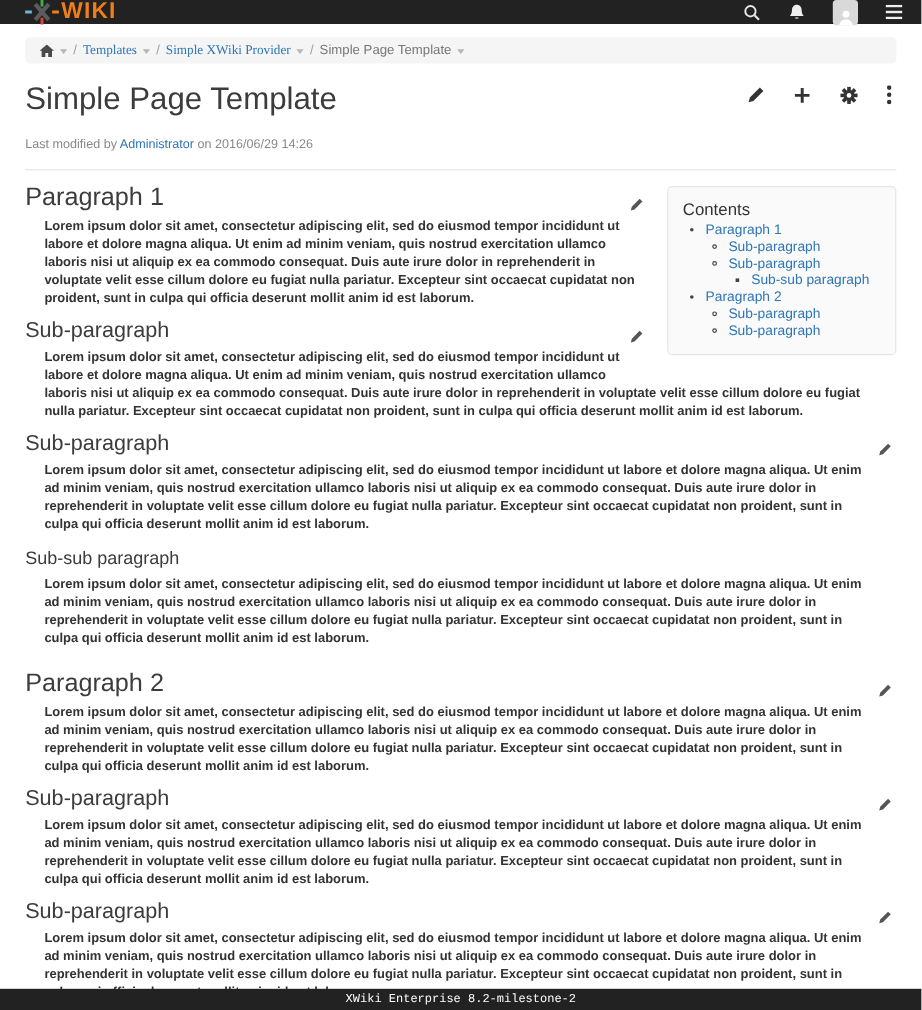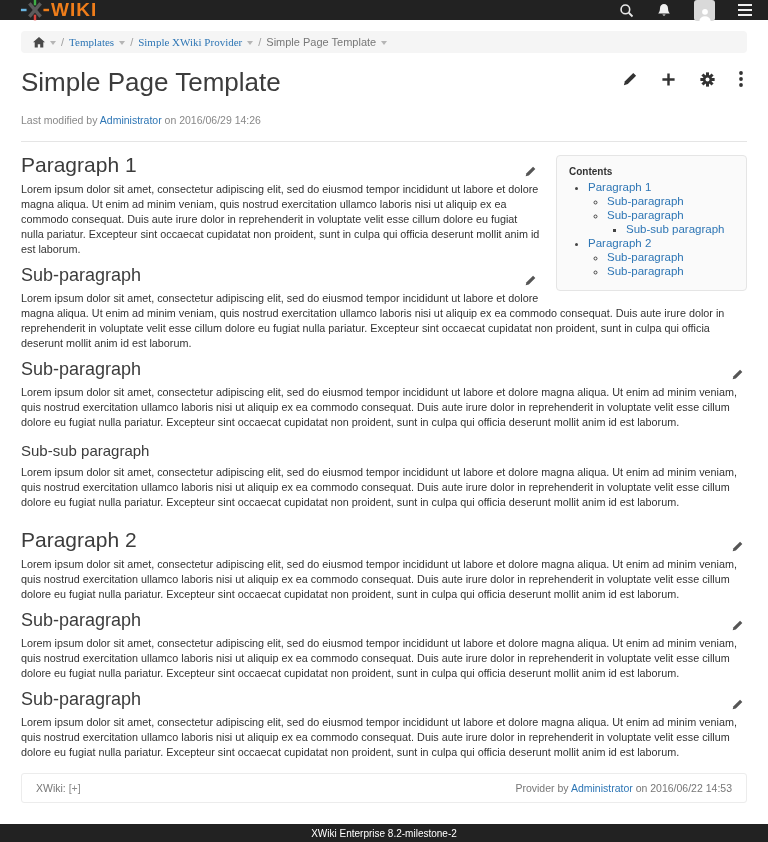--- a/index.html
+++ b/index.html
@@ -40,47 +40,47 @@
   .modified { font-size: 10.5px; color: #888; margin-top: 16px; }
   .link-blue { color: #2e76b5; }
   .header-rule { border: 0; border-top: 1px solid #e5e5e5; margin: 15px 0 0; }
 
   
   .content { margin: 11px 21px 0; }
   .toc-box {
     float: right; width: 191px; background: #fafafa; border: 1px solid #e5e5e5;
     border-radius: 4px; padding: 10px 12px 12px; margin: 2px 0 12px 16px; font-size: 11.5px;
   }
-  .toc-title { font-weight: bold; color: #333; margin: 0 0 3px; font-size: 10px; }
+  .toc-title { font-weight: normal; color: #333; margin: 0 0 3px; font-size: 14px; }
   .toc-box ul { margin: 0; padding-left: 19px; list-style: disc; color: #444; }
   .toc-box ul ul { list-style: circle; }
   .toc-box ul ul ul { list-style: square; }
   .toc-box li { line-height: 14px; margin: 0; }
   .toc-box a { color: #2e76b5; }
 
   .sec-h { font-weight: 400; color: #3c3c3c; }
   h2.sec-h { font-size: 21px; line-height: 24px; margin: 18px 0 5px; }
   h2.sec-h.first { margin-top: 2px; }
   h3.sec-h { font-size: 18px; line-height: 21px; margin: 8px 0 5px; }
   h4.sec-h { font-size: 15px; line-height: 18px; margin: 12px 0 5px; }
   .h-edit { float: right; margin: 5px 4px 0 10px; }
-  .sec-body { font-size: 10.8px; line-height: 15px; color: #333; margin: 0 0 4px; }
+  .sec-body { font-size: 10.8px; line-height: 15px; color: #333; margin: 0 16px 4px; font-weight: bold; }
 
   
   .docfooter {
     clear: both; margin: 13px 21px 0; border: 1px solid #ececec; border-radius: 3px;
     padding: 8px 14px; display: flex; justify-content: space-between; align-items: center;
     font-size: 10.5px; color: #777;
   }
   .tags-add { color: #888; }
 
   
   .bottombar {
     position: absolute; left: 0; right: 0; bottom: 0; height: 18px; background: #222;
-    color: #fff; font-size: 10px; display: flex; align-items: center; justify-content: center;
+    color: #fff; font-size: 10px; display: flex; align-items: center; justify-content: center; font-family: Liberation Mono, monospace;
   }
 </style>
 </head>
 <body>
 
 <nav class="navbar">
   <a class="logo">
     <span style="display:flex;">
       <svg width="30" height="24" viewBox="0 0 32 24">
         <line x1="1" y1="12" x2="7" y2="12" stroke="#6ab4e0" stroke-width="2.6"></line>

